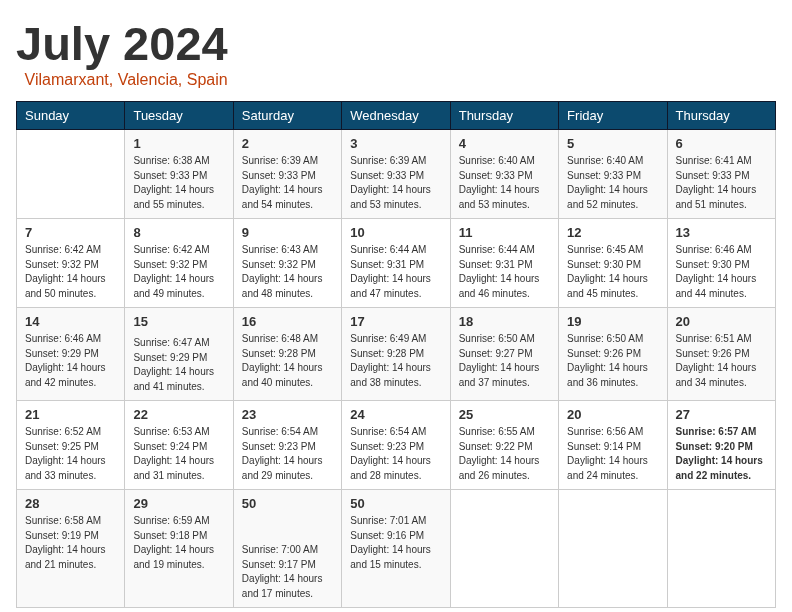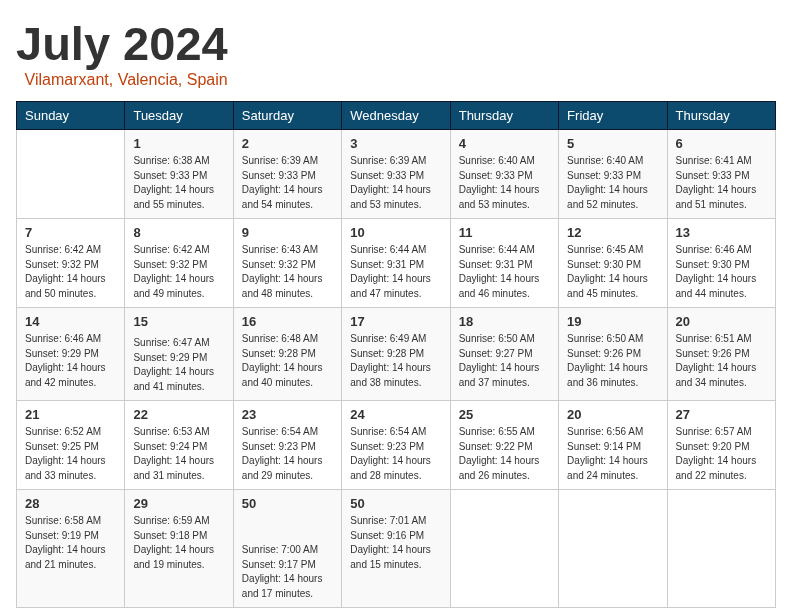--- a/index.html
+++ b/index.html
@@ -269,21 +269,21 @@
 Daylight: 14 hours and 26 minutes.</div>
         </td>
         <td>
           <span class="day-number">20</span>
           <div class="day-info" style="white-space: pre-line;">Sunrise: 6:56 AM
 Sunset: 9:14 PM
 Daylight: 14 hours and 24 minutes.</div>
         </td>
         <td>
           <span class="day-number">27</span>
-          <div class="day-info" style="white-space: pre-line;">Sunrise: 6:57 AM
+          <div class="day-info" style="white-space: pre-line; font-weight: bold;">Sunrise: 6:57 AM
 Sunset: 9:20 PM
 Daylight: 14 hours and 22 minutes.</div>
         </td>
       </tr>
       <tr>
         <td>
           <span class="day-number">28</span>
           <div class="day-info" style="white-space: pre-line;">Sunrise: 6:58 AM
 Sunset: 9:19 PM
 Daylight: 14 hours and 21 minutes.</div>

